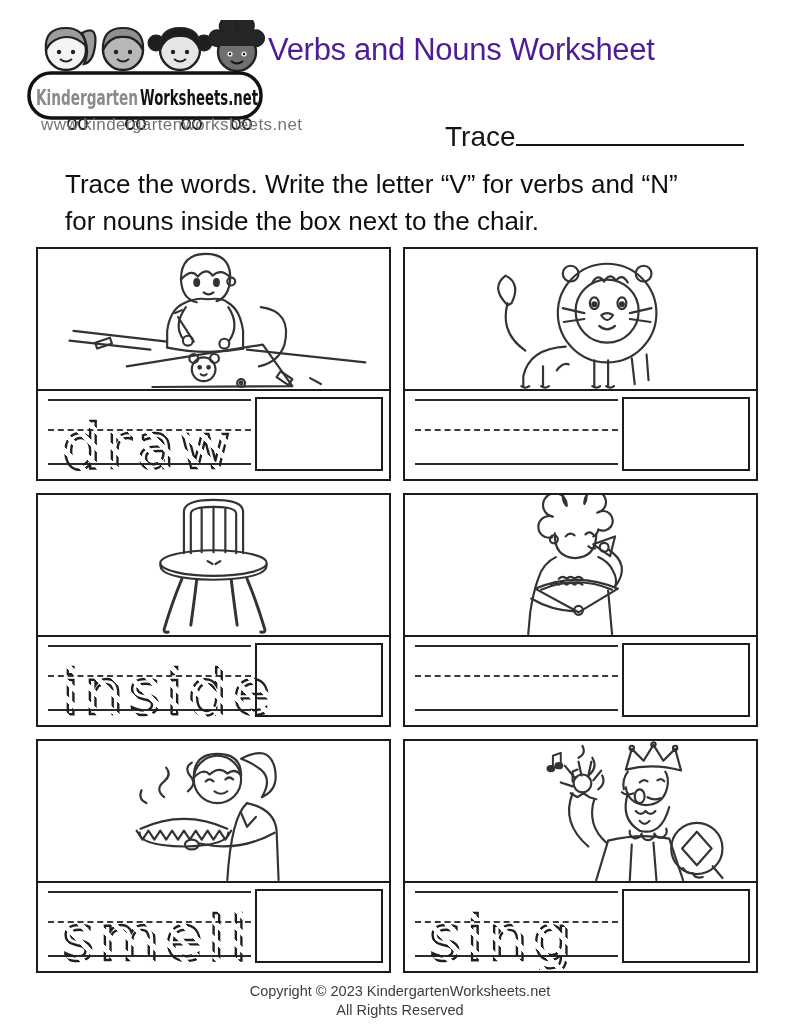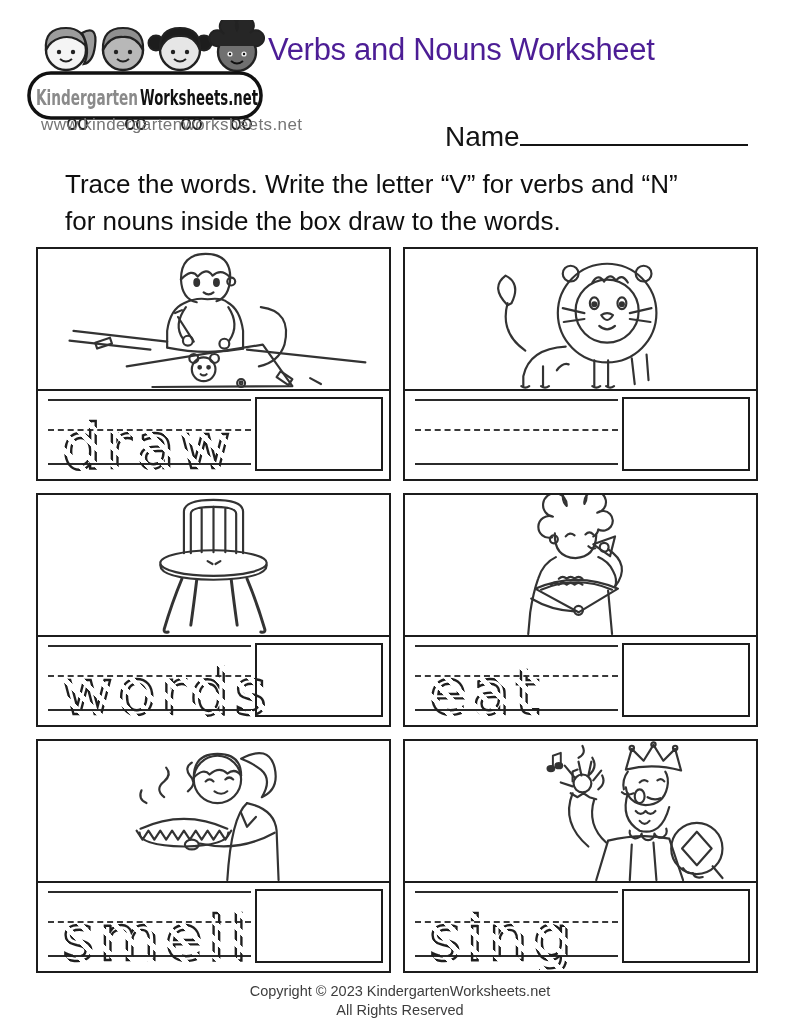--- a/index.html
+++ b/index.html
@@ -92,26 +92,26 @@
       <ellipse cx="210" cy="104" rx="4" ry="5"></ellipse>
         <ellipse cx="221" cy="104" rx="4" ry="5"></ellipse>
     </g>
   </svg>
 </div>
 
 <div class="site-url">www.kindergartenworksheets.net</div>
 <div class="page-title">Verbs and Nouns Worksheet</div>
 
 <div class="name-row">
-  <span>Name</span><span class="name-blank"></span>
+  <span>Trace</span><span class="name-blank"></span>
 </div>
 
 <div class="instructions">
   <div>Trace the words. Write the letter “V” for verbs and “N”</div>
-  <div>for nouns inside the box draw to the words.</div>
+  <div>for nouns inside the box next to the chair.</div>
 </div>
 
 <div class="grid">
 
   <div class="cell">
     <div class="pic">
       <svg viewBox="0 0 356 140" class-x="">
         <g class="art">
 
           <path d="M226,58 Q258,62 250,96 Q244,114 224,118"></path>
@@ -212,21 +212,21 @@
           <path d="M212,84 Q222,108 230,135 q1,4 -4,3" stroke-width="3"></path>
           <path d="M161,85 Q158,110 155,131" stroke-width="3"></path>
           <path d="M196,85 Q199,110 202,131" stroke-width="3"></path>
         </g>
       </svg>
     </div>
     <div class="writing">
       <div class="wline top"></div>
       <div class="wline mid"></div>
       <div class="wline bot"></div>
-      <span class="trace">words</span>
+      <span class="trace">inside</span>
       <div class="ansbox"></div>
     </div>
   </div>
 
   <div class="cell">
     <div class="pic">
       <svg viewBox="0 0 356 140">
         <g class="art">
 
           <path d="M149,42 a11,11 0 1 1 1,-21 a12,12 0 1 1 14,-11 a12,12 0 1 1 18,-2 a11,11 0 1 1 13,9 a10,10 0 1 1 1,17 a9,9 0 0 1 -5,7"></path>
@@ -250,21 +250,20 @@
 
           <path d="M128,104 Q148,116 172,117"></path>
           <circle cx="176" cy="116" r="4.5"></circle>
         </g>
       </svg>
     </div>
     <div class="writing">
       <div class="wline top"></div>
       <div class="wline mid"></div>
       <div class="wline bot"></div>
-      <span class="trace">eat</span>
       <div class="ansbox"></div>
     </div>
   </div>
 
   <div class="cell">
     <div class="pic">
       <svg viewBox="0 0 356 140">
         <g class="art">
 
           <path d="M206,17 Q234,2 240,26 Q245,48 227,56 Q238,38 226,28 Q217,21 206,17 Z"></path>

